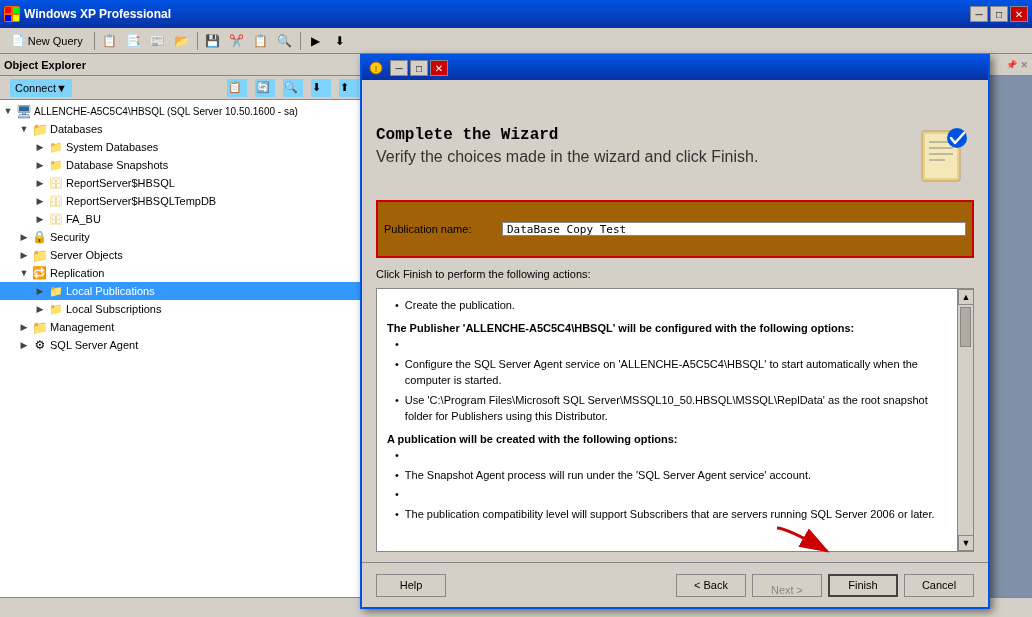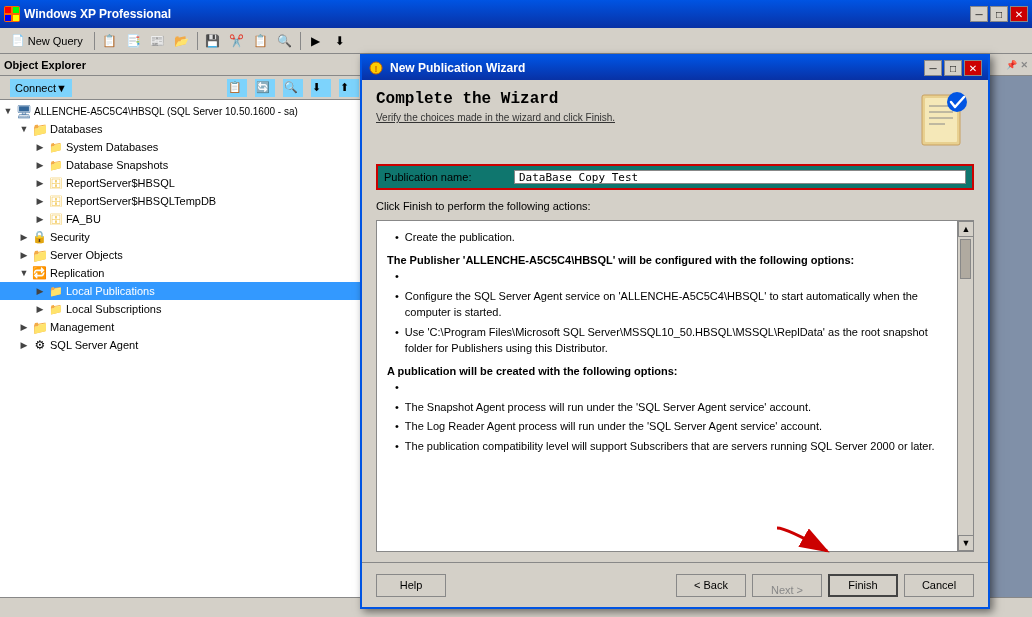--- a/index.html
+++ b/index.html
@@ -233,53 +233,54 @@
     }
     .dialog-title-btn.close { background: #cc0000; color: white; }
 
     .dialog-body {
       flex: 1;
       padding: 10px 14px;
       display: flex;
       flex-direction: column;
       gap: 8px;
       overflow: hidden;
+      margin-top: 36px;
     }
 
     
     .wizard-header {
       display: flex;
       align-items: flex-start;
       gap: 10px;
       margin-bottom: 6px;
     }
     .wizard-header-text { flex: 1; }
     .wizard-title {
       font-size: 16px;
       font-weight: bold;
       font-family: 'Courier New', monospace;
       margin-bottom: 4px;
     }
-    .wizard-subtitle { font-size: 10px; color: #333; text-decoration: underline; }
+    .wizard-subtitle { font-size: 16px; color: #333; }
     .wizard-image {
       width: 60px;
       height: 60px;
       display: flex;
       align-items: center;
       justify-content: center;
     }
 
     
     .field-row {
       display: flex;
       align-items: center;
-      gap: 20px;
+      gap: 8px;
       border: 2px solid #cc0000;
-      padding: 4px 6px;
-      background: #0f766e;
+      padding: 20px 6px;
+      background: #a16207;
     }
     .field-label { font-size: 11px; min-width: 110px; }
     .field-input {
       flex: 1;
       height: 14px;
       border: 1px solid #888;
       padding: 1px 4px;
       font-size: 11px;
       font-family: monospace;
       background: white;
@@ -560,21 +561,20 @@
 
 <div class="dialog-overlay">
 
   <div class="dialog-title-bar">
     <div class="dialog-title-icon">
       <svg width="14" height="14" viewBox="0 0 14 14">
         <circle cx="7" cy="7" r="6" fill="#ffcc00" stroke="#cc6600" stroke-width="1"></circle>
         <text x="7" y="11" text-anchor="middle" font-size="9" fill="#cc6600" font-weight="bold">!</text>
       </svg>
     </div>
-    <span class="dialog-title-text">New Publication Wizard</span>
     <div class="dialog-title-btns">
       <button class="dialog-title-btn">─</button>
       <button class="dialog-title-btn">□</button>
       <button class="dialog-title-btn close">✕</button>
     </div>
   </div>
 
   <div class="dialog-body">
 
     <div class="wizard-header">
@@ -631,25 +631,24 @@
           <div class="bold-text">A publication will be created with the following options:</div>
           <div class="bullet-item">
             <span class="bullet">•</span>
           </div>
           <div class="bullet-item">
             <span class="bullet">•</span>
             <span>The Snapshot Agent process will run under the 'SQL Server Agent service' account.</span>
           </div>
           <div class="bullet-item">
             <span class="bullet">•</span>
-            <span>The Log Reader Agent process will run under the 'SQL Server Agent service' account.</span>
-          </div>
-          <div class="bullet-item">
-            <span class="bullet">•</span>
-            <span>The publication compatibility level will support Subscribers that are servers running SQL Server 2000 or later.</span>
+          </div>
+          <div class="bullet-item">
+            <span class="bullet">•</span>
+            <span>The publication compatibility level will support Subscribers that are servers running SQL Server 2006 or later.</span>
           </div>
         </div>
       </div>
 
       <div class="wizard-scrollbar">
         <button class="scroll-btn">▲</button>
         <div class="scroll-track">
           <div class="scroll-thumb"></div>
         </div>
         <button class="scroll-btn">▼</button>

